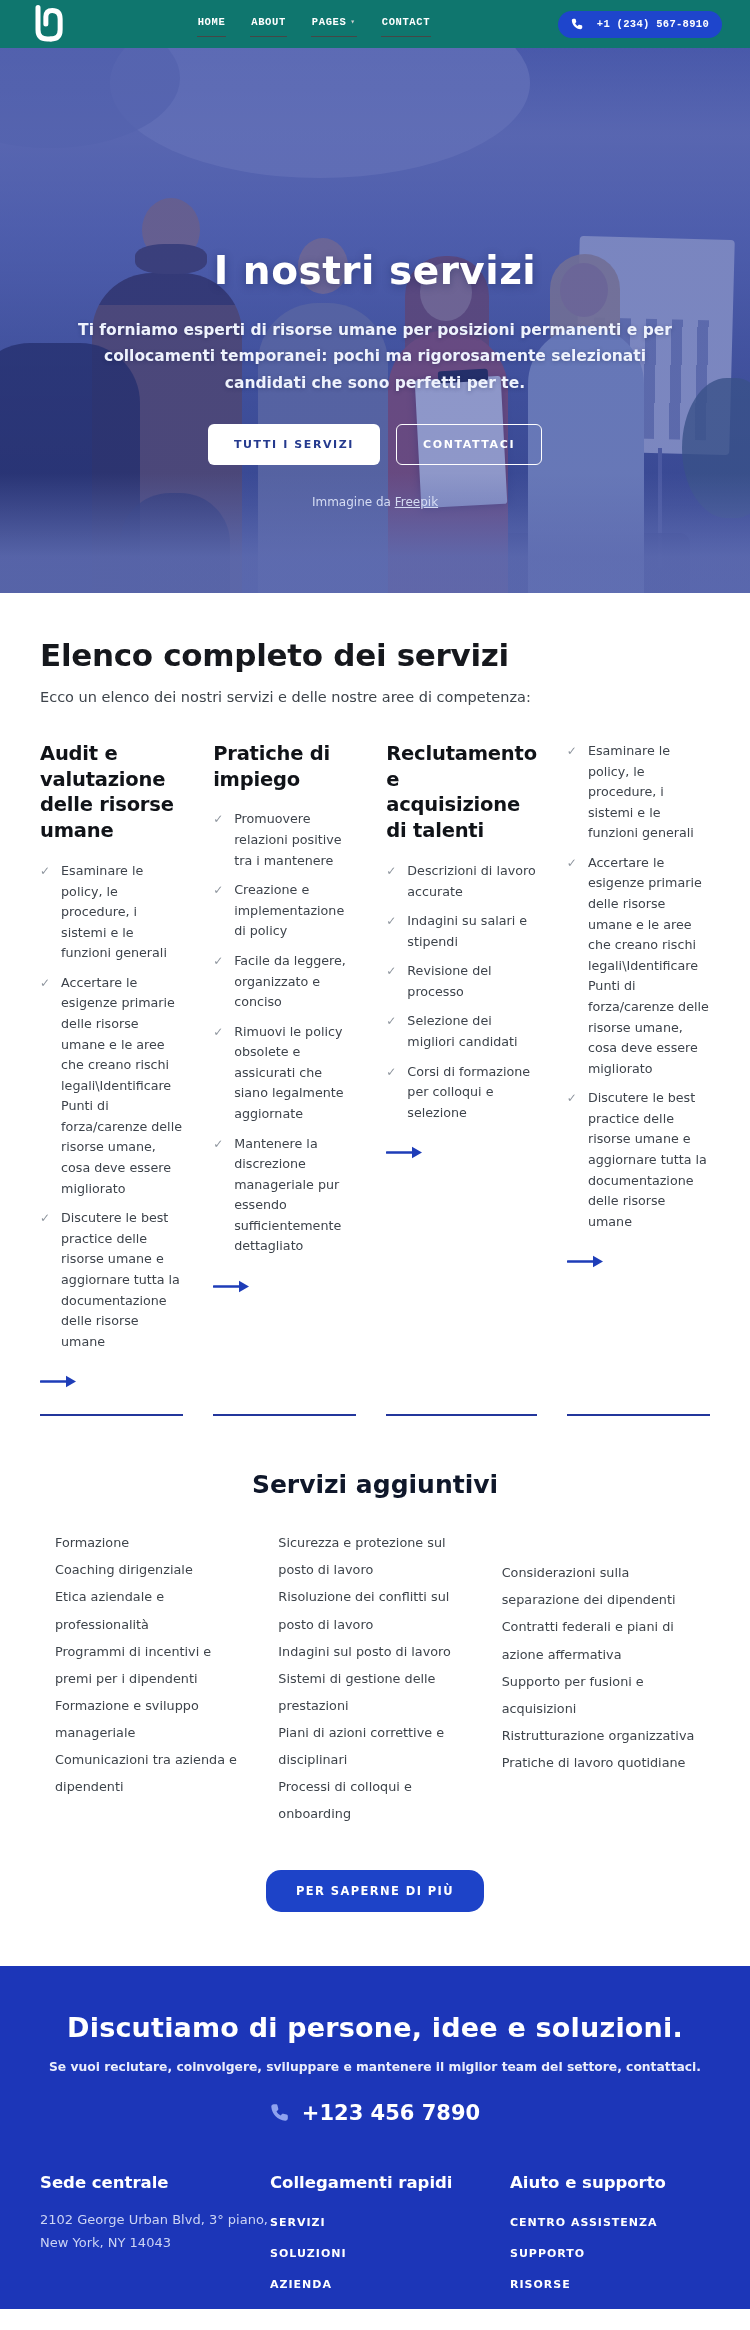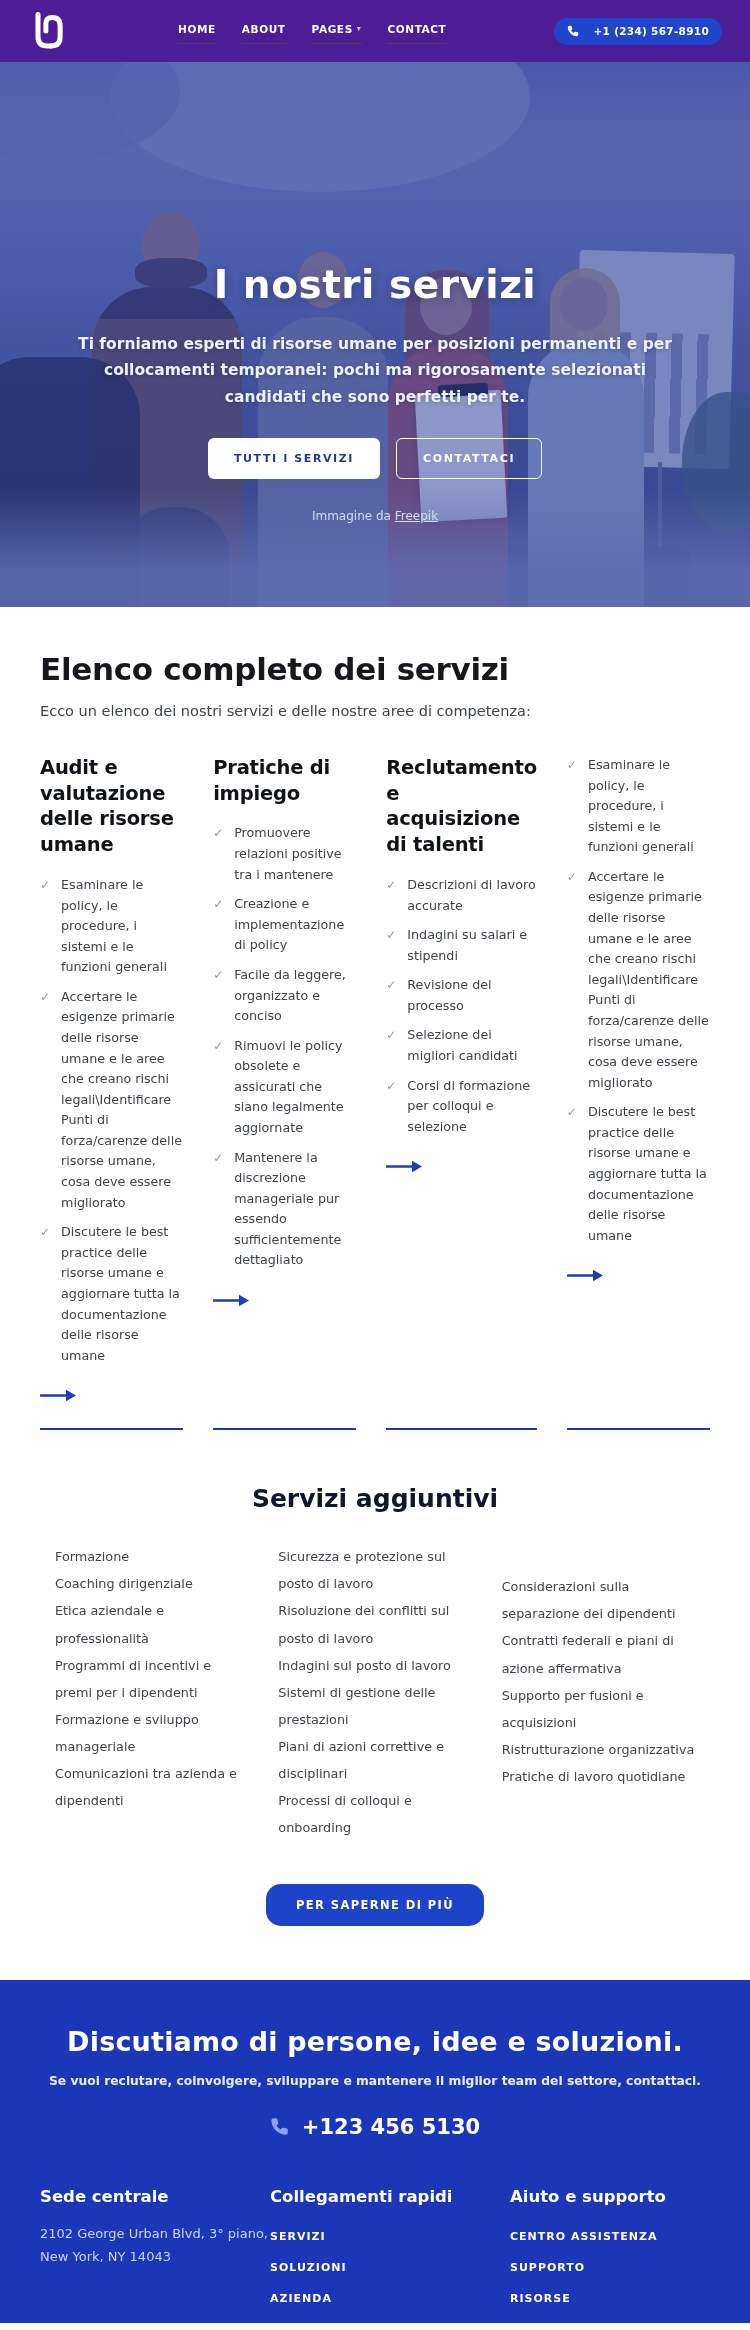--- a/index.html
+++ b/index.html
@@ -8,23 +8,24 @@
     width: 750px;
     margin: 0 auto;
     font-family: "DejaVu Sans", "Liberation Sans", sans-serif;
     color: #1a1d22;
   }
   a { text-decoration: none; color: inherit; cursor: pointer; }
   button { cursor: pointer; font-family: inherit; }
 
   
   .site-header {
-    height: 62px; background: #4c1d95;
+    height: 48px; background: #0f766e;
     display: flex; align-items: center; justify-content: space-between;
     padding: 0 28px 0 26px;
+    font-family: Liberation Mono, monospace;
   }
   .logo { width: 44px; height: 40px; display:block; }
   .main-nav { display: flex; gap: 24px; align-items: center; }
   .nav-link {
     color: #ffffff; font-size: 10.5px; font-weight: bold; letter-spacing: .6px;
     padding: 4px 1px 8px; border-bottom: 1px solid #464646; display: inline-flex; gap:4px; align-items: center;
   }
   .chev { font-size: 8px; color:#cfcfcf; line-height: 1; }
   .phone-pill {
     background: #1e45cc; border: none; color: #fff;
@@ -343,21 +344,21 @@
   </div>
 </section>
 
 <footer class="footer">
   <h2 class="cta-title">Discutiamo di persone, idee e soluzioni.</h2>
   <p class="cta-sub">Se vuoi reclutare, coinvolgere, sviluppare e mantenere il miglior team del settore, contattaci.</p>
   <a class="cta-phone">
     <svg class="icon-phone" viewBox="0 0 16 16">
         <path d="M3.2 1C2 1 1 2 1.1 3.2c.5 6.4 5.3 11.2 11.7 11.7 1.2.1 2.2-.9 2.2-2.1v-1.9c0-.6-.4-1.1-1-1.2l-2.8-.7c-.5-.1-1 0-1.3.4l-.9 1.1C7.1 9.6 6.4 8.9 5.5 7l1.1-.9c.4-.3.5-.8.4-1.3L6.3 2C6.2 1.4 5.7 1 5.1 1H3.2z"></path>
       </svg>
-    <span>+123 456 5130</span>
+    <span>+123 456 7890</span>
   </a>
 
   <div class="footer-cols">
 
     <div>
       <h3 class="f-heading">Sede centrale</h3>
       <div class="f-address">
         <div>2102 George Urban Blvd, 3° piano,</div>
         <div>New York, NY 14043</div>
       </div>

